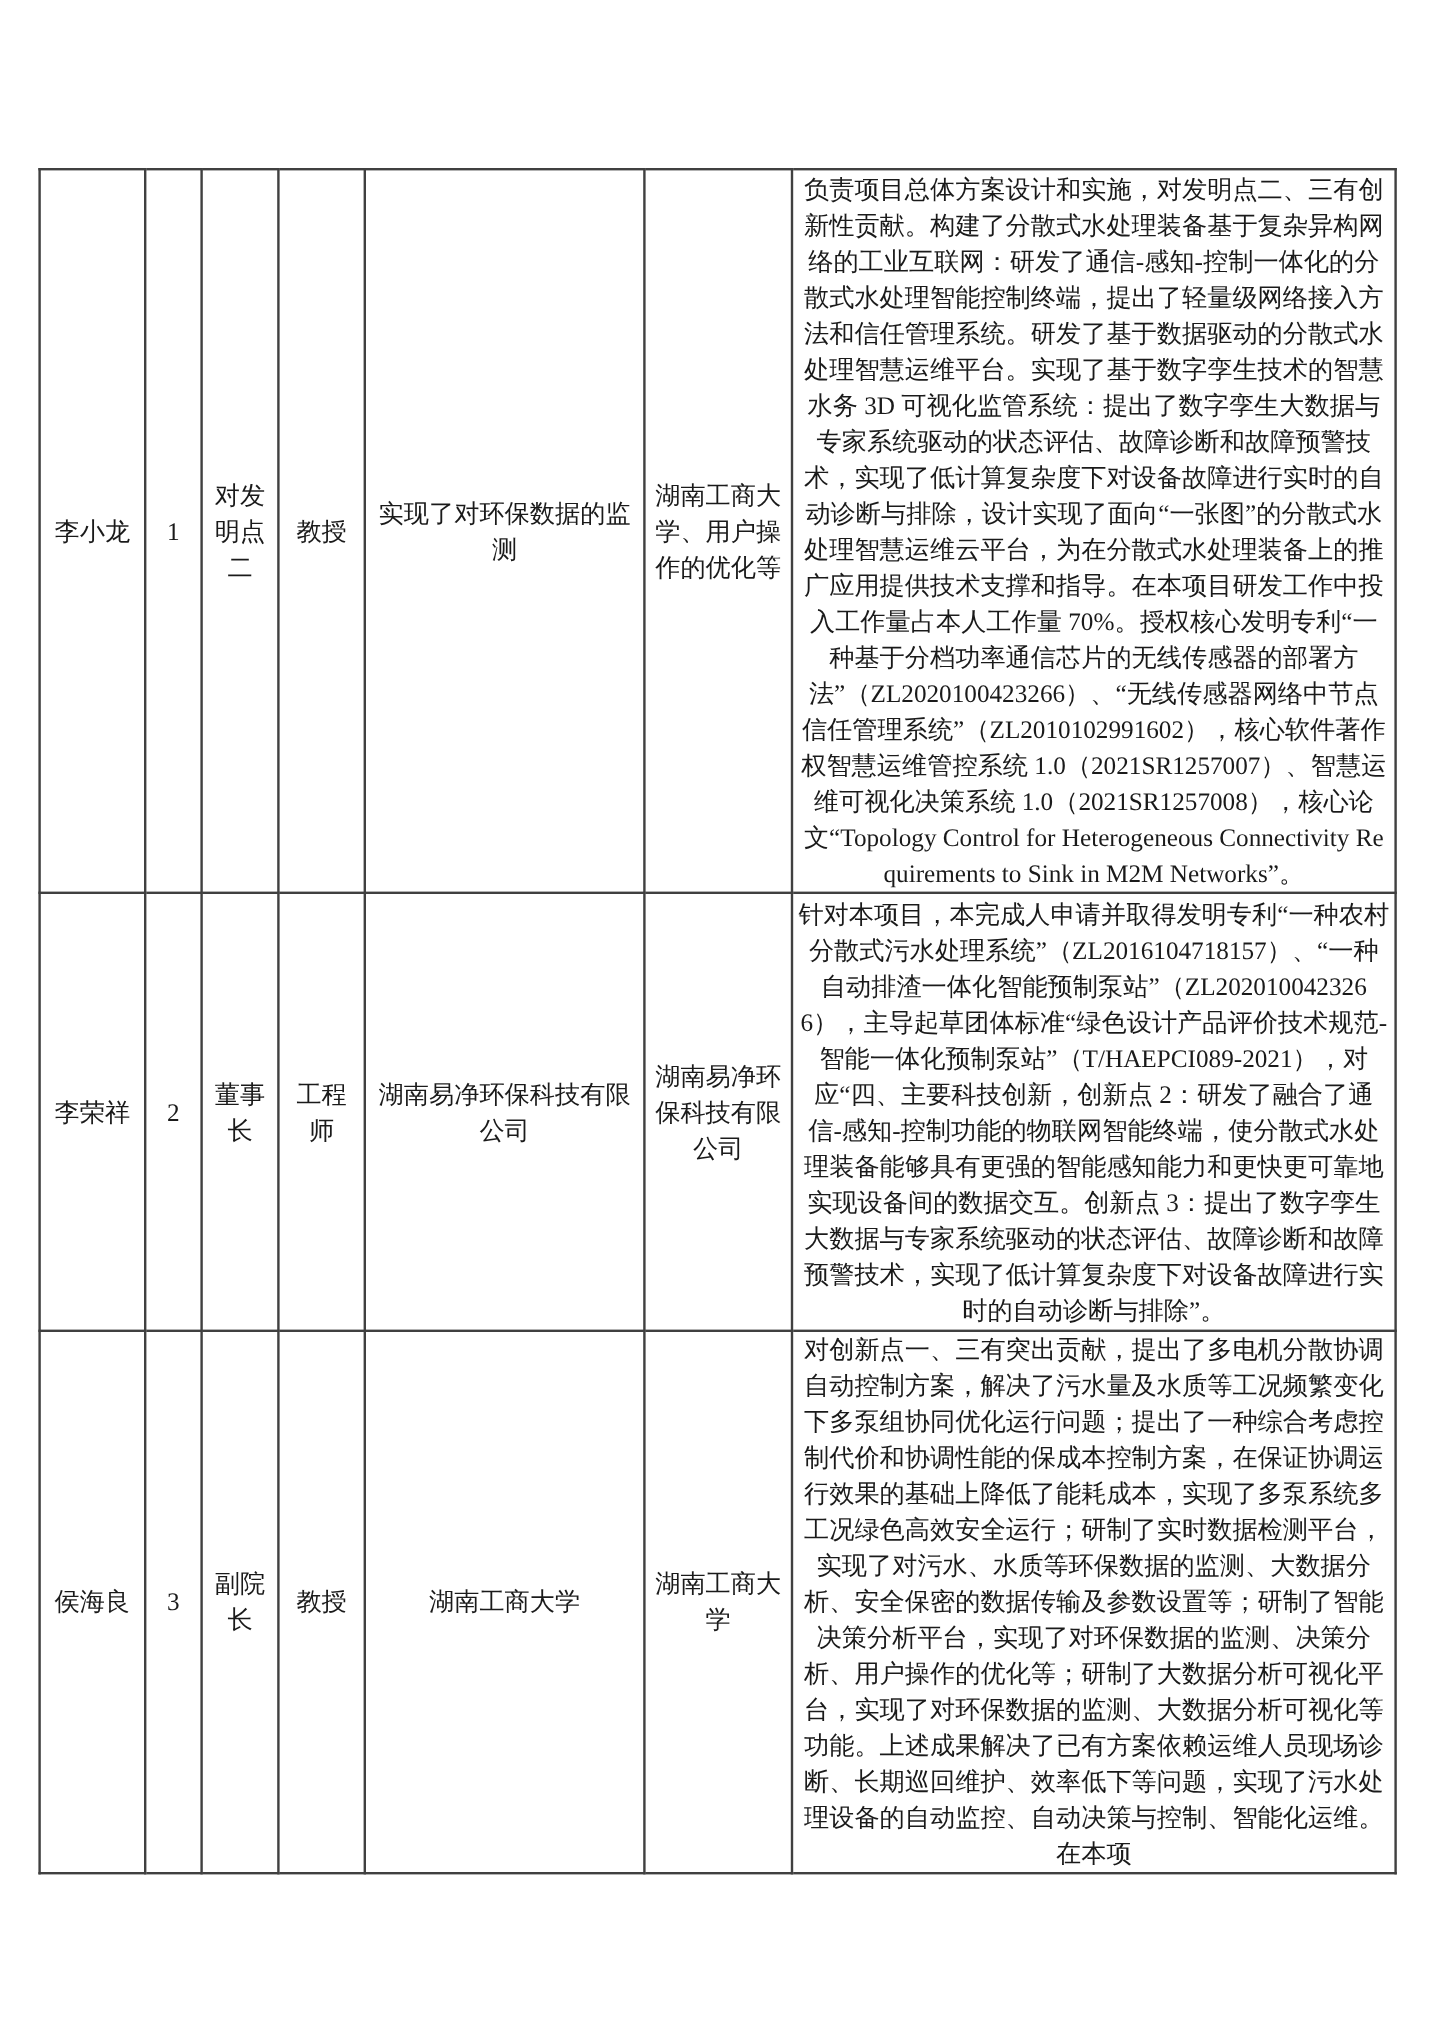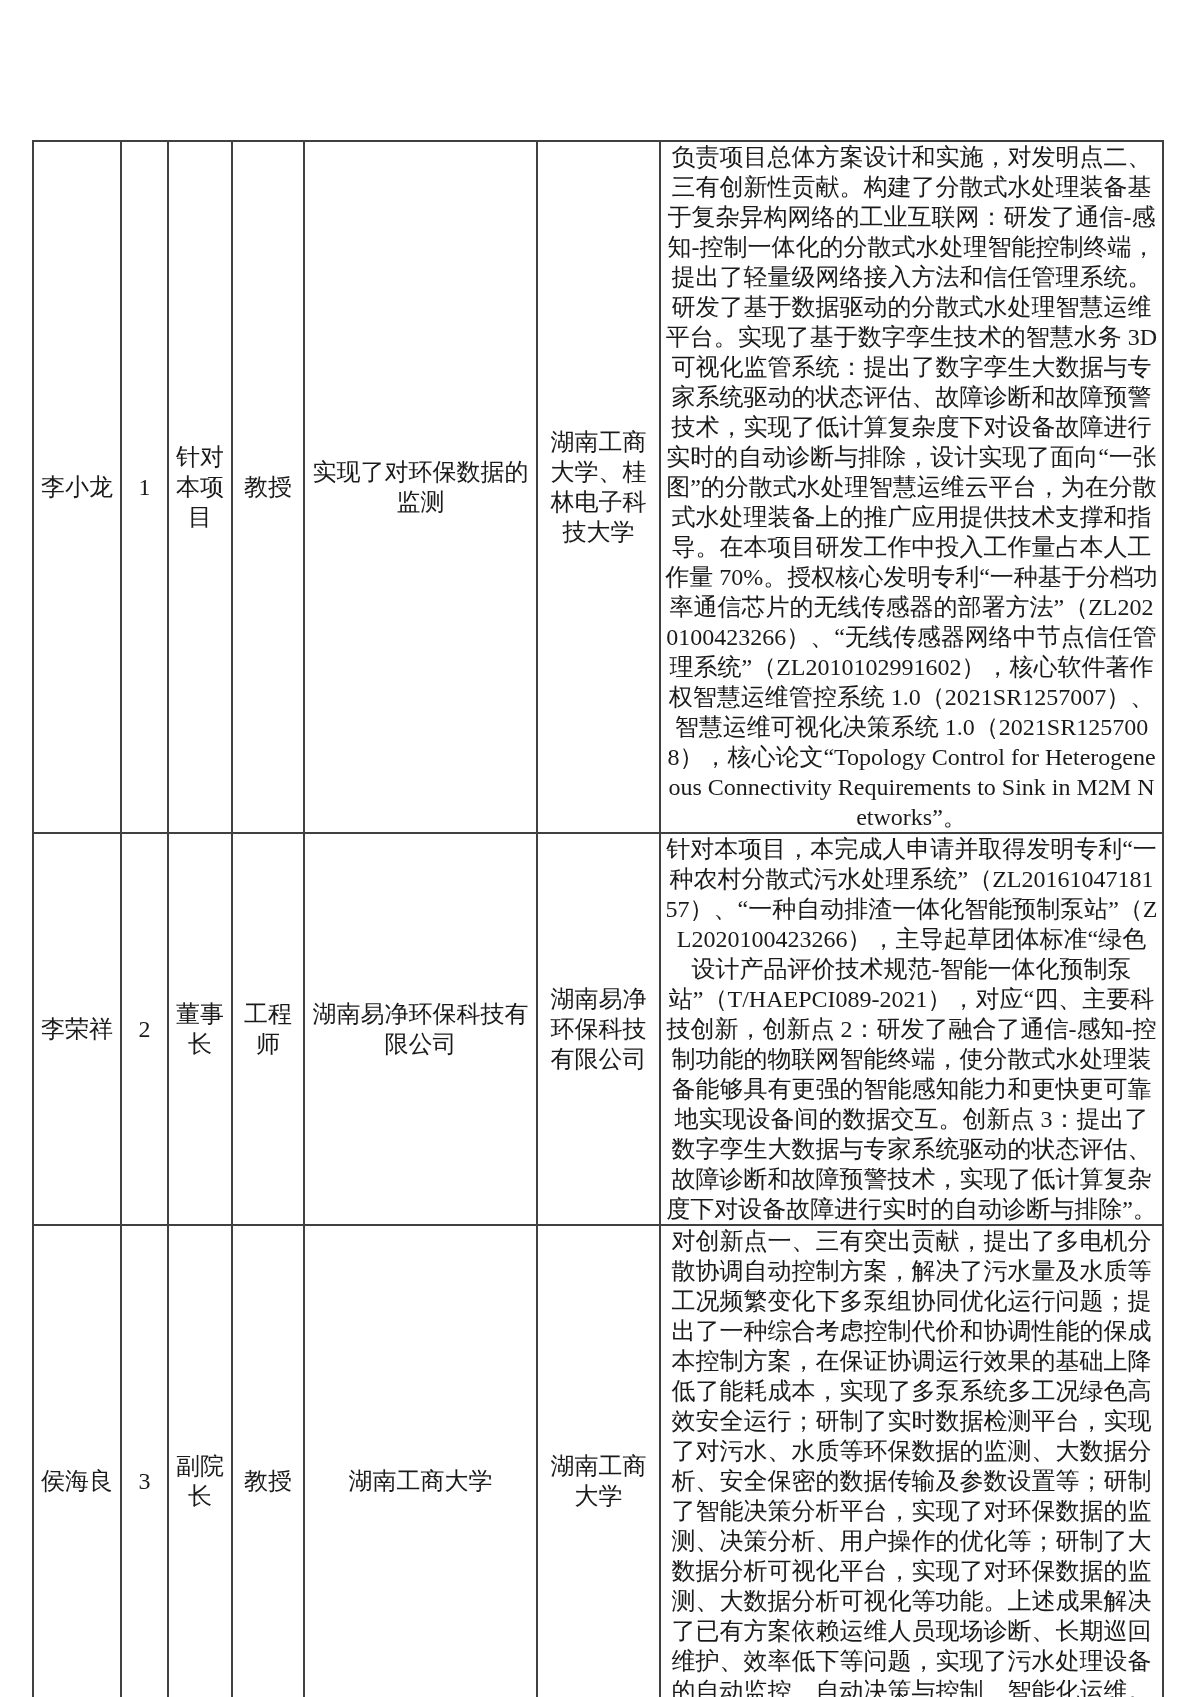--- a/index.html
+++ b/index.html
@@ -26,21 +26,21 @@
     left: 32px;
     top: 140px;
     width: 1132px;
     border-collapse: collapse;
     table-layout: fixed;
   }
   table.contrib-table td {
     border: 2px solid #404040;
     vertical-align: middle;
     text-align: center;
-    font-size: 24px;
+    font-size: 21px;
     line-height: 30px;
     padding: 0 4px;
     overflow: hidden;
   }
   tr.row-1 { height: 603px; }
   tr.row-2 { height: 365px; }
   tr.row-3 { height: 425px; }
   td.cell-unit1 { padding: 0 25px; }
   td.cell-unit2 { padding: 0 13px; }
   td.cell-contribution {
@@ -62,24 +62,24 @@
       <col style="width:64px">
       <col style="width:72px">
       <col style="width:233px">
       <col style="width:123px">
       <col style="width:503px">
     </colgroup>
     <tbody>
       <tr class="row-1">
         <td class="cell-name">李小龙</td>
         <td class="cell-rank">1</td>
-        <td class="cell-position">针对本项目</td>
+        <td class="cell-position">对发明点二</td>
         <td class="cell-title">教授</td>
         <td class="cell-unit1">实现了对环保数据的监测</td>
-        <td class="cell-unit2">湖南工商大学、桂林电子科技大学</td>
+        <td class="cell-unit2">湖南工商大学、用户操作的优化等</td>
         <td class="cell-contribution">负责项目总体方案设计和实施，对发明点二、三有创新性贡献。构建了分散式水处理装备基于复杂异构网络的工业互联网：研发了通信-感知-控制一体化的分散式水处理智能控制终端，提出了轻量级网络接入方法和信任管理系统。研发了基于数据驱动的分散式水处理智慧运维平台。实现了基于数字孪生技术的智慧水务 3D 可视化监管系统：提出了数字孪生大数据与专家系统驱动的状态评估、故障诊断和故障预警技术，实现了低计算复杂度下对设备故障进行实时的自动诊断与排除，设计实现了面向“一张图”的分散式水处理智慧运维云平台，为在分散式水处理装备上的推广应用提供技术支撑和指导。在本项目研发工作中投入工作量占本人工作量 70%。授权核心发明专利“一种基于分档功率通信芯片的无线传感器的部署方法”（ZL2020100423266）、“无线传感器网络中节点信任管理系统”（ZL2010102991602），核心软件著作权智慧运维管控系统 1.0（2021SR1257007）、智慧运维可视化决策系统 1.0（2021SR1257008），核心论文“Topology Control for Heterogeneous Connectivity Requirements to Sink in M2M Networks”。</td>
       </tr>
       <tr class="row-2">
         <td class="cell-name">李荣祥</td>
         <td class="cell-rank">2</td>
         <td class="cell-position">董事长</td>
         <td class="cell-title">工程师</td>
         <td class="cell-unit1">湖南易净环保科技有限公司</td>
         <td class="cell-unit2">湖南易净环保科技有限公司</td>
         <td class="cell-contribution">针对本项目，本完成人申请并取得发明专利“一种农村分散式污水处理系统”（ZL2016104718157）、“一种自动排渣一体化智能预制泵站”（ZL2020100423266），主导起草团体标准“绿色设计产品评价技术规范-智能一体化预制泵站”（T/HAEPCI089-2021），对应“四、主要科技创新，创新点 2：研发了融合了通信-感知-控制功能的物联网智能终端，使分散式水处理装备能够具有更强的智能感知能力和更快更可靠地实现设备间的数据交互。创新点 3：提出了数字孪生大数据与专家系统驱动的状态评估、故障诊断和故障预警技术，实现了低计算复杂度下对设备故障进行实时的自动诊断与排除”。</td>

